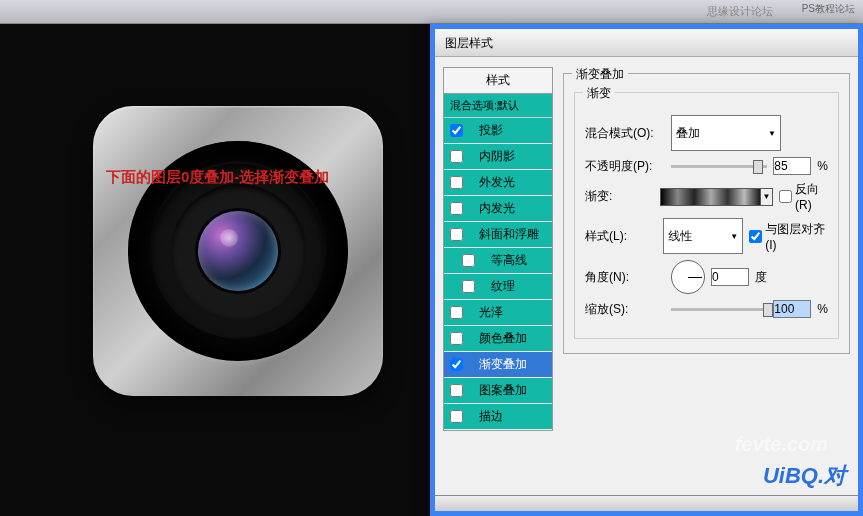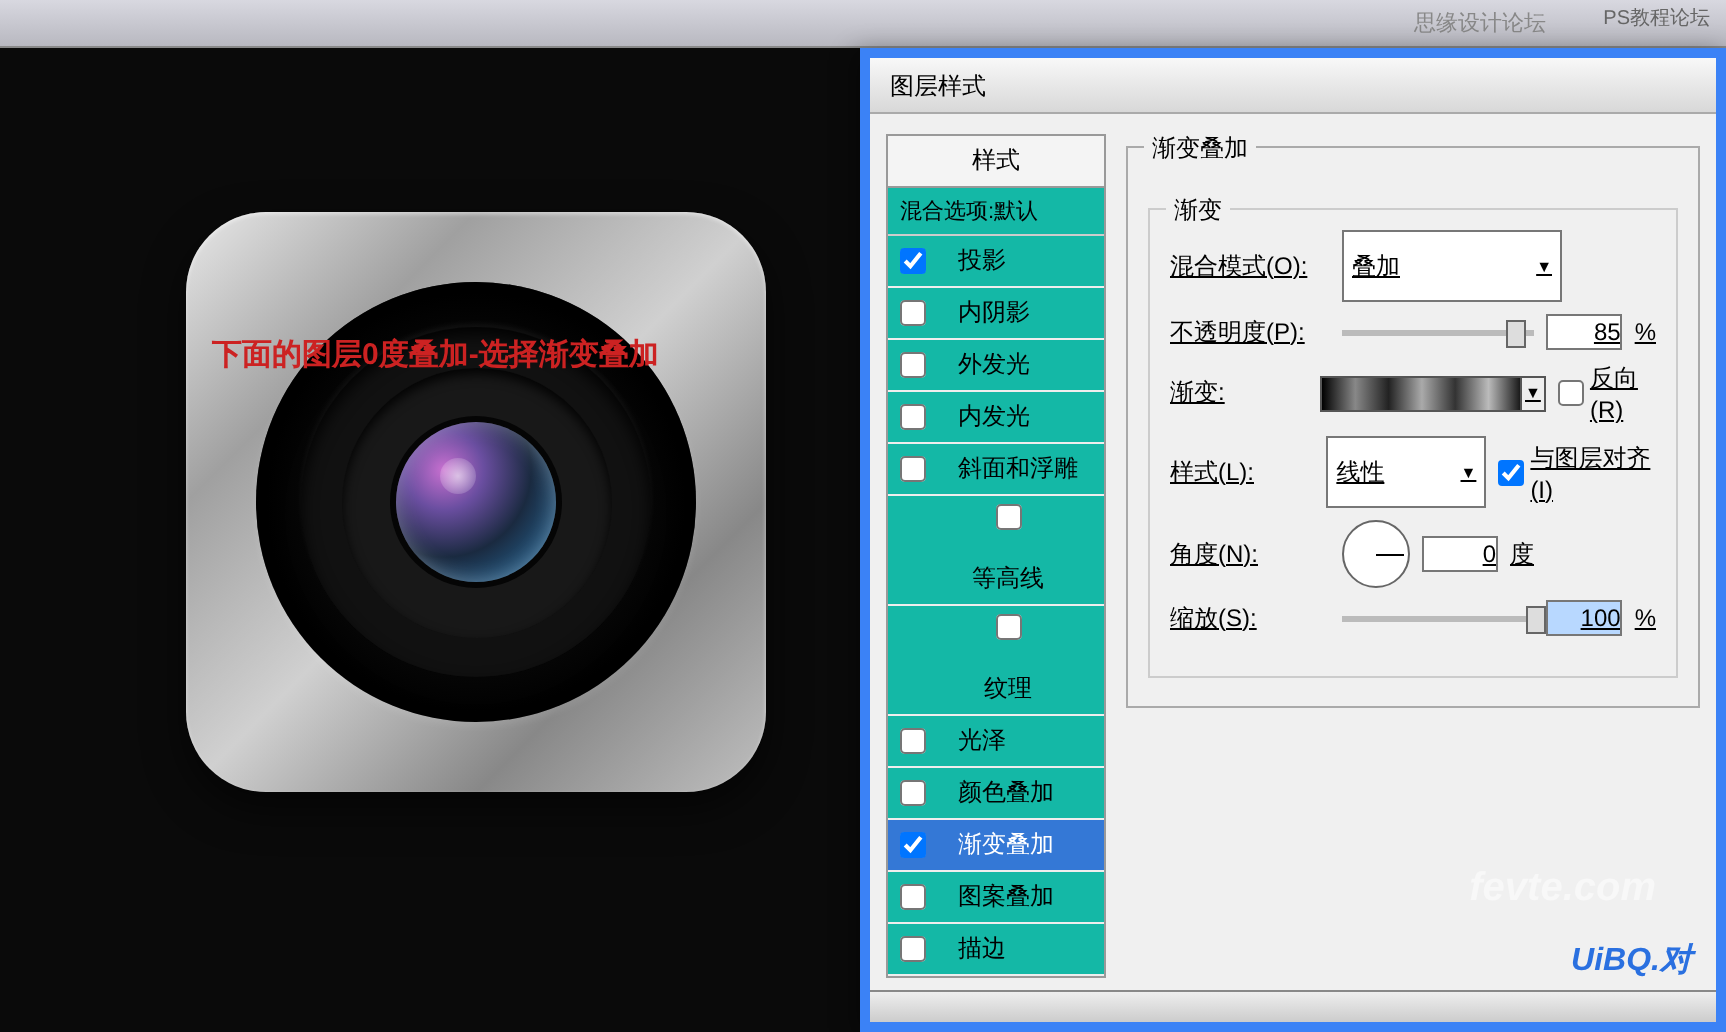--- a/index.html
+++ b/index.html
@@ -22,43 +22,43 @@
 .annotation { position: absolute; left: 88px; top: 120px; color: #cc2222; font-size: 15px; font-weight: bold; white-space: nowrap; margin-top: 24px; }
 
 .dialog { position: absolute; left: 430px; top: 24px; width: 433px; height: 492px; background: #f0f0f0; border: 5px solid #3b82f6; box-shadow: -2px 2px 12px rgba(0,0,0,0.4); }
 .dialog-title { height: 28px; background: linear-gradient(#f8f8f8,#d8d8d8); border-bottom: 1px solid #aaa; padding: 6px 10px; }
 
 .styles-panel { position: absolute; left: 8px; top: 38px; width: 110px; border: 1px solid #999; background: #14b8a6; }
 .styles-header { border-bottom: 1px solid #999; padding: 4px 8px; text-align: center; background: #f4f4f4; }
 .styles-sub { border-bottom: 1px solid #ccc; padding: 4px 6px; font-size: 11px; }
 .style-item { padding: 4px 6px; border-bottom: 1px solid #eee; cursor: pointer; display: flex; align-items: center; gap: 16px; }
 .style-item input[type=checkbox] { margin: 0; }
-.style-item.indent { padding-left: 18px; flex-direction: column; }
+.style-item.indent { padding-left: 18px; }
 .style-item.selected { background: #3478d6; color: #fff; }
 
 .settings-panel { position: absolute; left: 128px; top: 38px; right: 8px; }
 .group-border { border: 1px solid #aaa; padding: 10px 10px 14px; margin-top: 6px; position: relative; }
 .group-label { position: absolute; top: -8px; left: 8px; background: #f0f0f0; padding: 0 4px; }
-.inner-group { border: 1px solid #ccc; padding: 4px 10px 14px; position: relative; margin-top: 20px; text-decoration: underline; }
+.inner-group { border: 1px solid #ccc; padding: 16px 10px 14px; position: relative; margin-top: 8px; }
 .row { display: flex; align-items: center; margin: 6px 0; gap: 6px; }
 .row label.lbl { width: 80px; text-align: left; }
 .select { border: 1px solid #777; background: #fff; height: 36px; padding: 0 4px; min-width: 80px; display: inline-flex; align-items: center; justify-content: space-between; }
 .select .arrow { font-size: 8px; }
 .slider-track { flex: 1; height: 3px; background: #bbb; position: relative; max-width: 130px; }
 .slider-thumb { position: absolute; top: -5px; width: 10px; height: 14px; background: #ddd; border: 1px solid #666; }
-.num-input { width: 38px; height: 18px; border: 1px solid #777; text-align: right; background: #fff; }
+.num-input { width: 38px; height: 18px; border: 1px solid #777; text-align: left; background: #fff; }
 .num-input.sel { background: #b8d8ff; }
 .gradient-strip { width: 130px; height: 18px; border: 1px solid #555; background: linear-gradient(90deg,#000,#888 15%,#222 30%,#aaa 45%,#333 60%,#bbb 75%,#111 90%,#777); display: inline-flex; align-items: center; justify-content: flex-end; }
 .gradient-strip .arrow { background: #eee; width: 12px; height: 100%; border-left: 1px solid #555; display:flex;align-items:center;justify-content:center;font-size:8px; }
 .angle-dial { width: 34px; height: 34px; border: 1px solid #666; border-radius: 50%; background: #fff; position: relative; }
 .angle-dial::after { content:""; position:absolute; left:50%; top:50%; width:14px; height:1px; background:#000; transform-origin:left; }
 .cb { display:inline-flex; align-items:center; gap:3px; }
 
 .watermark1 { position: absolute; right: 30px; bottom: 55px; color: rgba(255,255,255,0.5); font-size: 20px; font-style: italic; font-weight: bold; }
-.watermark2 { position: absolute; right: 12px; bottom: 20px; color: #2a70e0; font-size: 16px; font-weight: bold; font-style: italic; }
+.watermark2 { position: absolute; right: 12px; bottom: 20px; color: #2a70e0; font-size: 22px; font-weight: bold; font-style: italic; }
 .scroll-h { position:absolute; bottom:0; left:0; right:0; height:16px; background:linear-gradient(#eee,#ccc); border-top:1px solid #888; }
 </style>
 </head>
 <body>
 
 <div class="top-bar">
   <span class="top-watermark">思缘设计论坛</span>
   <span class="top-watermark2">PS教程论坛</span>
 </div>
 

